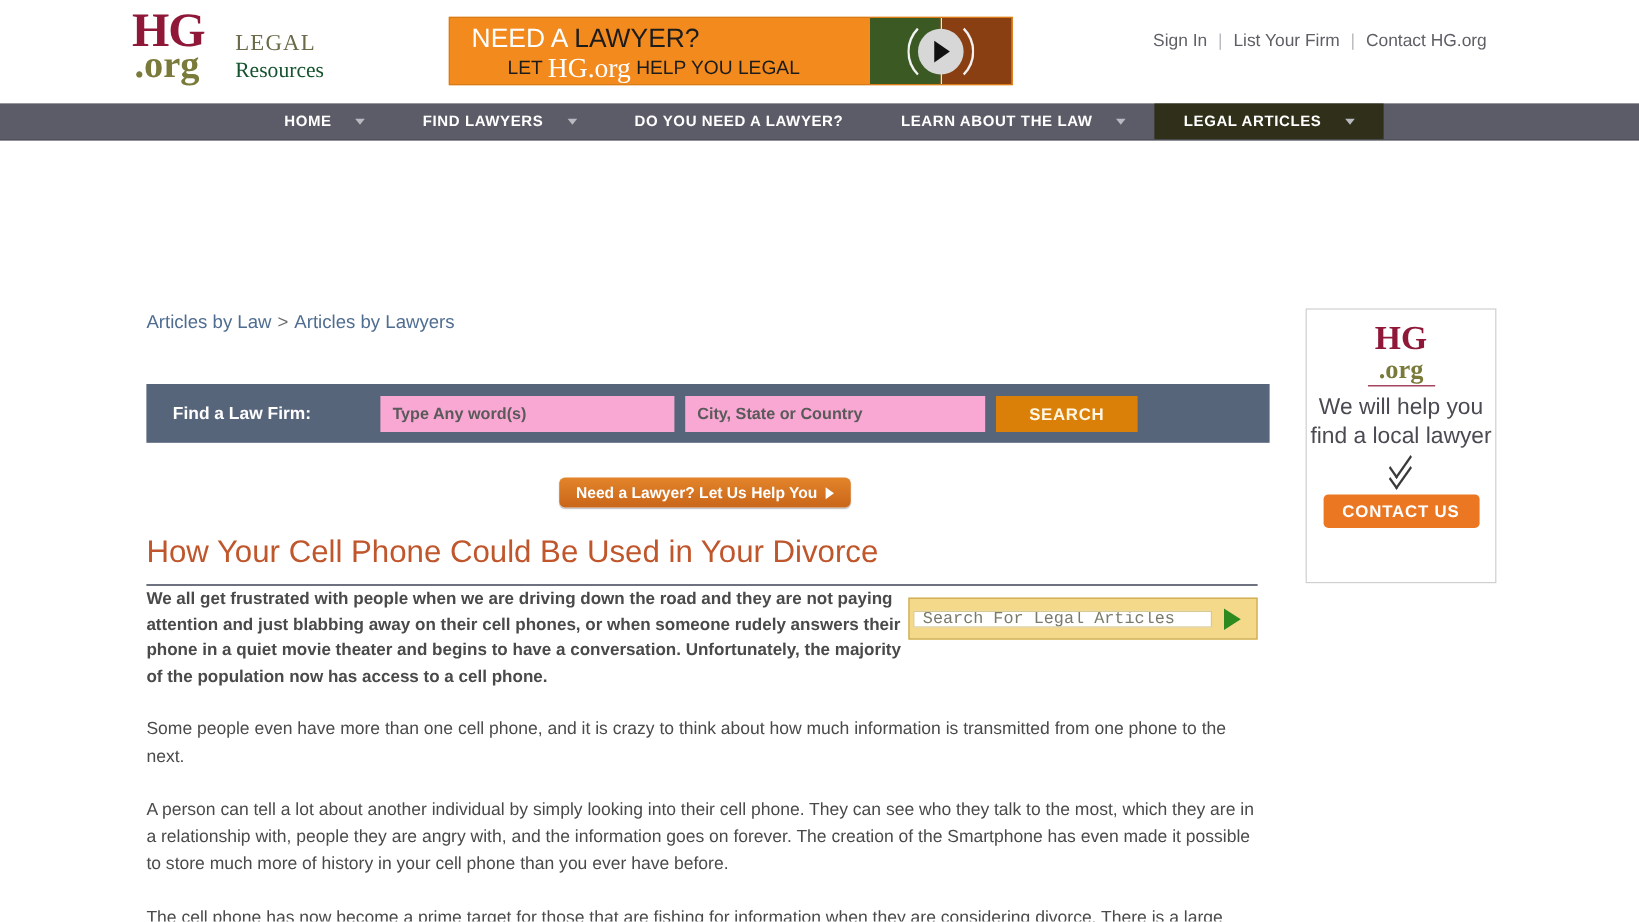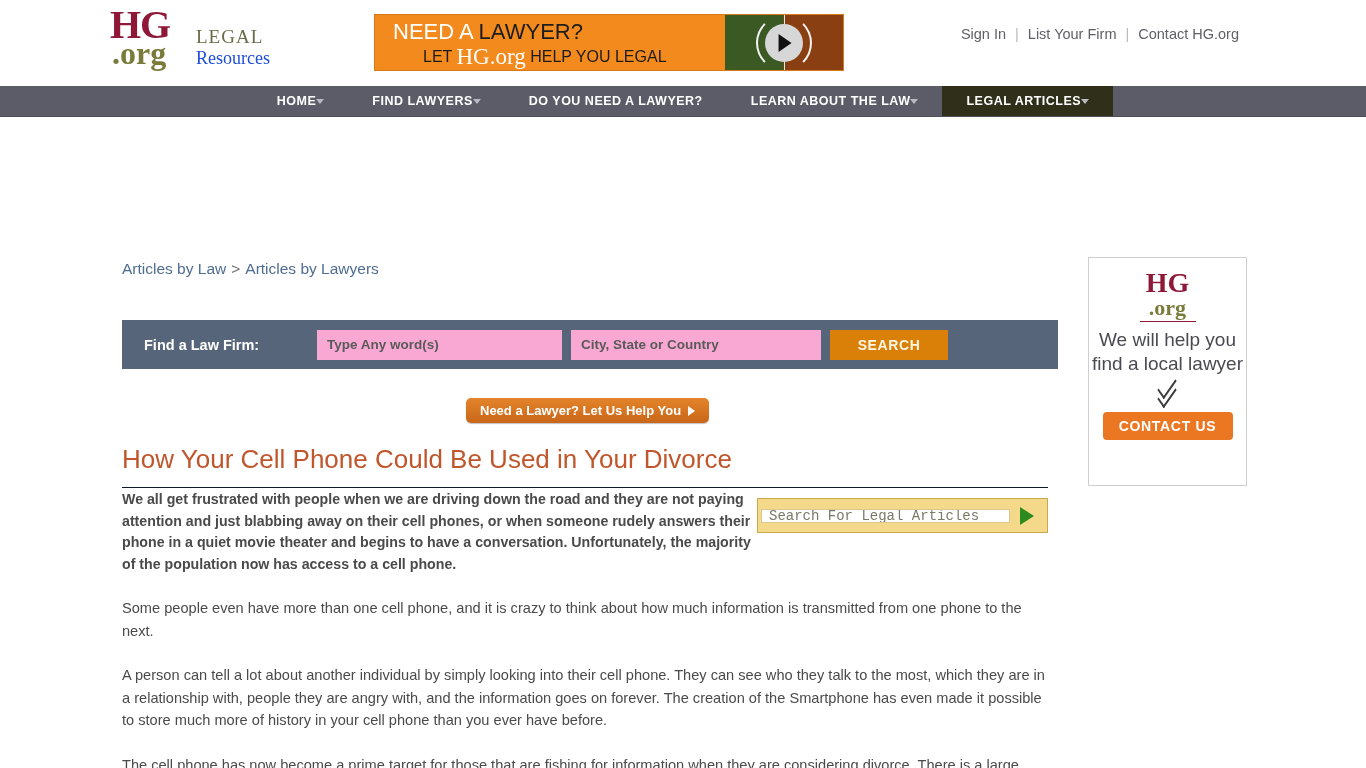--- a/index.html
+++ b/index.html
@@ -50,21 +50,21 @@
     font-size: 19px;
     color: #6b6b4a;
     letter-spacing: 1px;
     line-height: 21px;
   }
   .logo-resources {
     position: absolute;
     left: 86px; top: 40px;
     font-family: "Liberation Serif", serif;
     font-size: 18px;
-    color: #1d4ed8;
+    color: #14532d;
     line-height: 20px;
   }
 
   
   .banner {
     position: absolute;
     left: 374px;
     top: 14px;
     width: 470px;
     height: 57px;
@@ -148,21 +148,21 @@
     background: #5c5c68;
     display: flex;
     align-items: stretch;
     justify-content: center;
     border-bottom: 1px solid #4f4f5a;
   }
   .nav-inner { display: flex; align-items: stretch; }
   .nav-item {
     display: flex;
     align-items: center;
-    gap: 0;
+    gap: 20px;
     padding: 0 24px;
     color: #ffffff;
     font-size: 12.5px;
     font-weight: 700;
     letter-spacing: 0.5px;
     cursor: pointer;
     white-space: nowrap;
   }
   .nav-item.active { background: #2f2f1a; }
   .caret {

